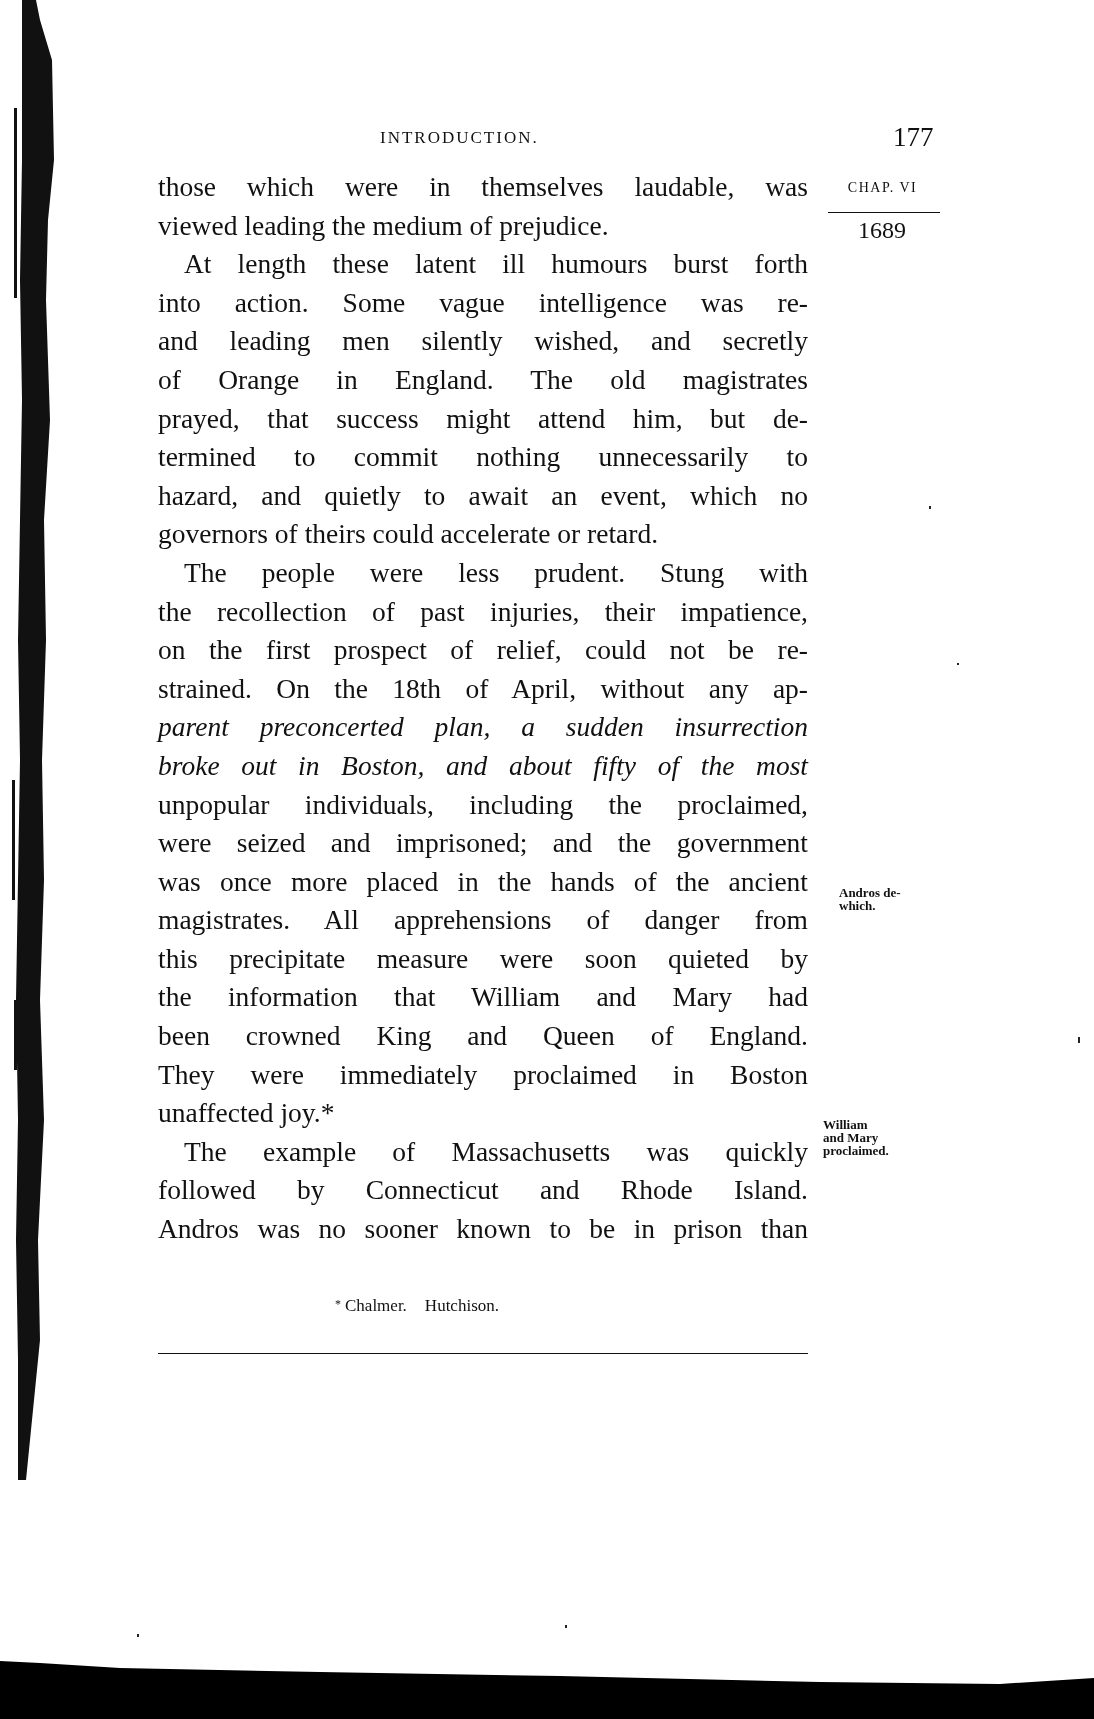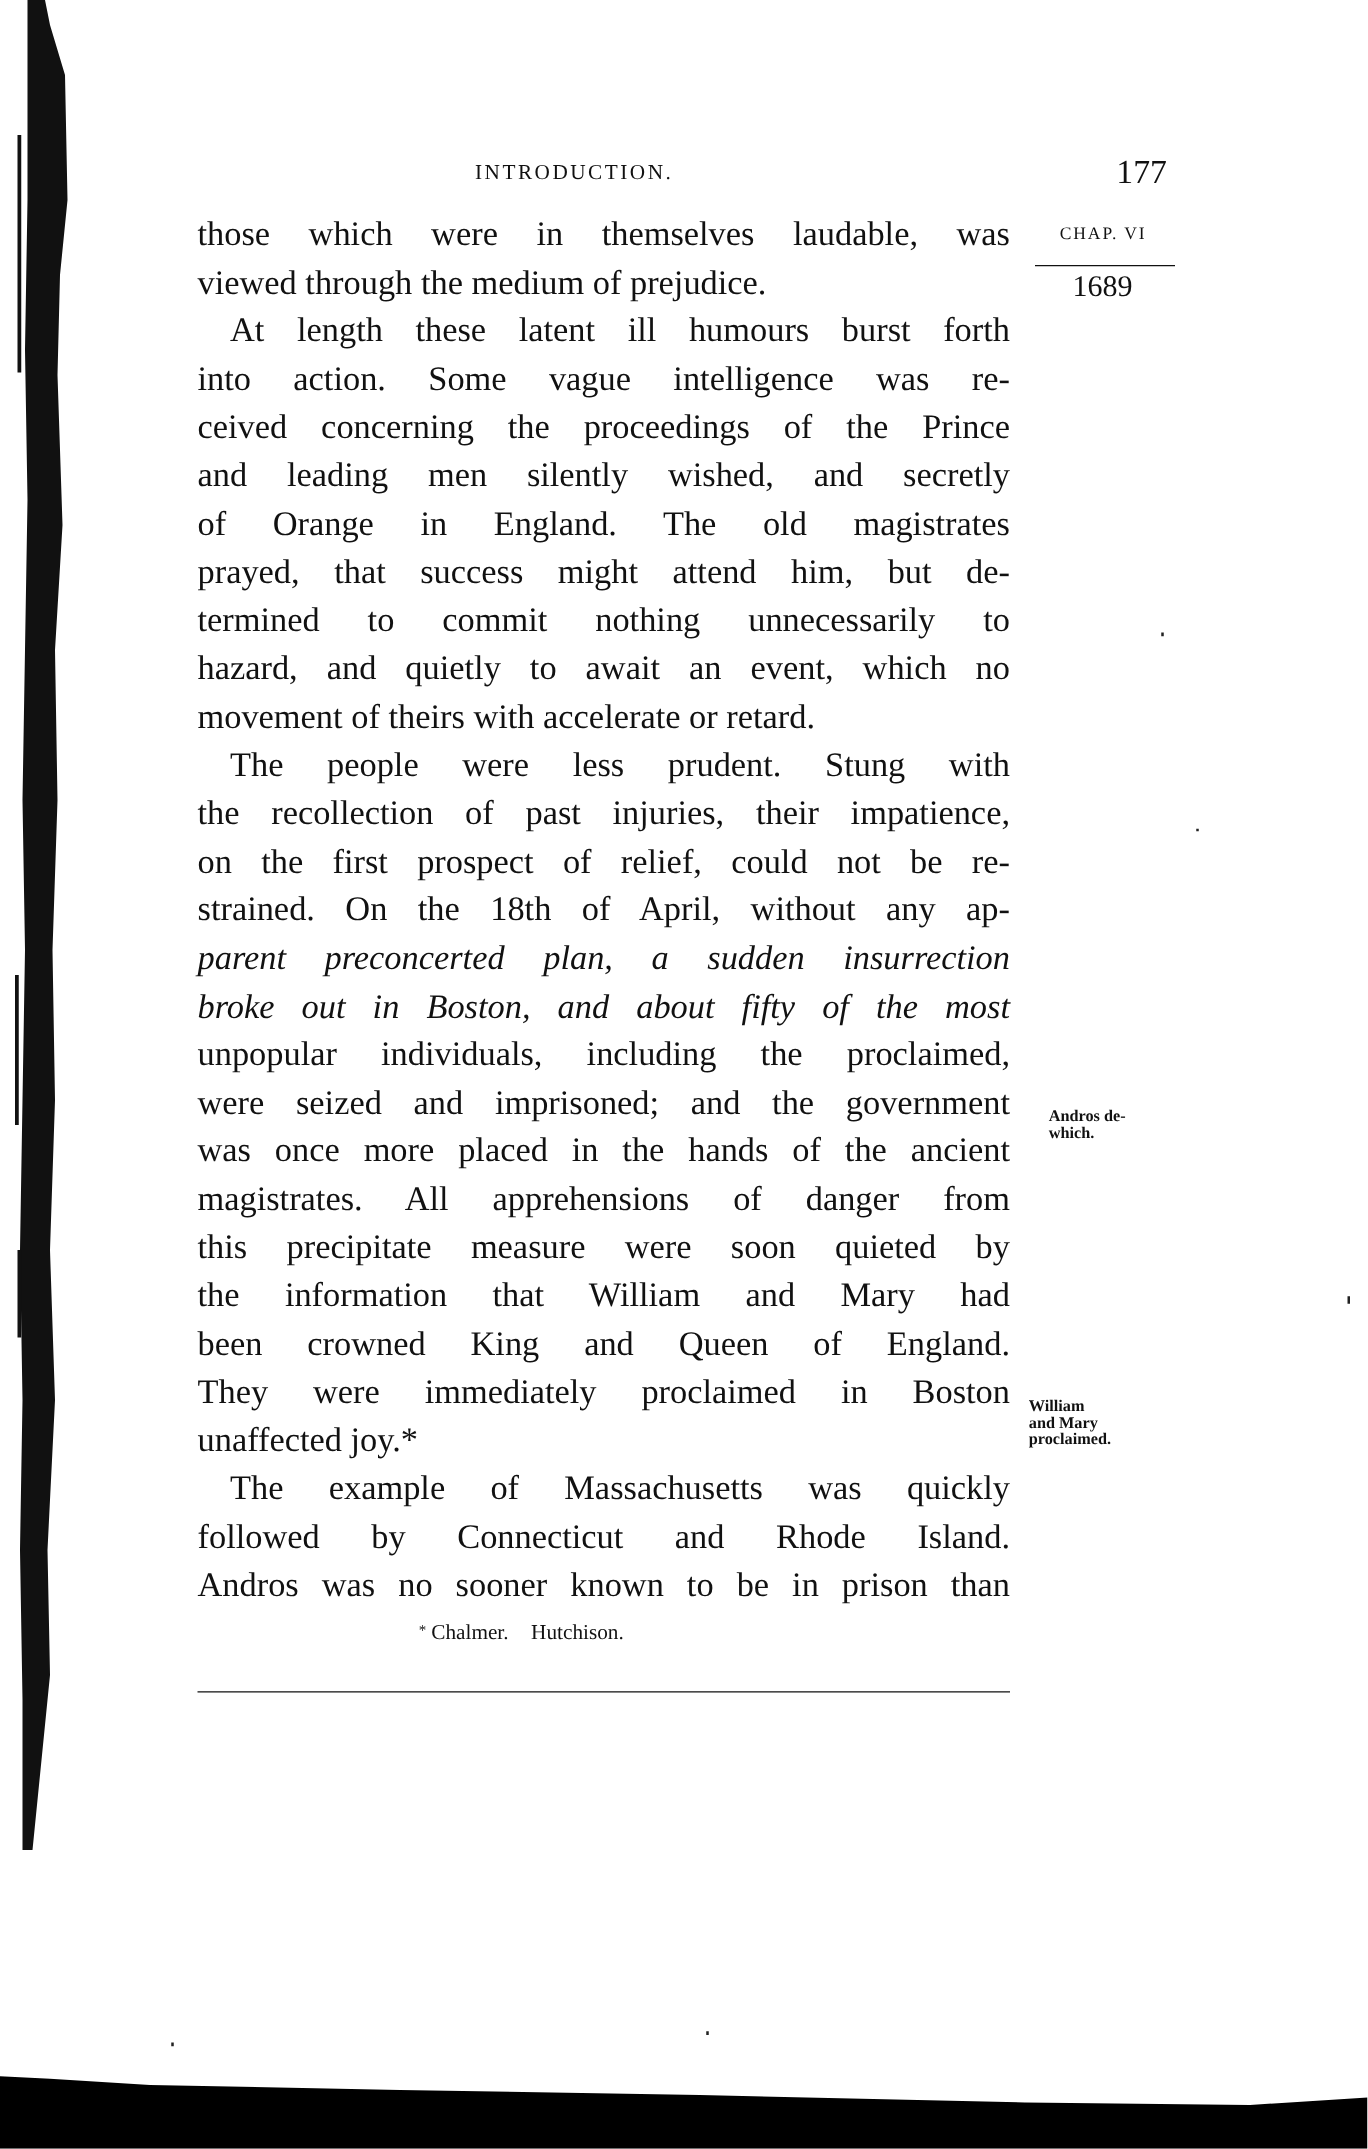--- a/index.html
+++ b/index.html
@@ -86,30 +86,29 @@
   <div>which.</div>
 </div>
 <div class="margin sidenote sidenote2">
   <div>William</div>
   <div>and Mary</div>
   <div>proclaimed.</div>
 </div>
 
 <div class="body-text">
   <span class="line">those which were in themselves laudable, was</span>
-  <span class="line last">viewed through the medium of prejudice.</span>
+  <span class="line last">viewed leading the medium of prejudice.</span>
   <span class="line indent">At length these latent ill humours burst forth</span>
   <span class="line">into action.  Some vague intelligence was re-</span>
-  <span class="line">ceived concerning the proceedings of the Prince</span>
   <span class="line">and leading men silently wished, and secretly</span>
   <span class="line">of Orange in England.  The old magistrates</span>
   <span class="line">prayed, that success might attend him, but de-</span>
   <span class="line">termined to commit nothing unnecessarily to</span>
   <span class="line">hazard, and quietly to await an event, which no</span>
-  <span class="line last">movement of theirs with accelerate or retard.</span>
+  <span class="line last">governors of theirs could accelerate or retard.</span>
   <span class="line indent">The people were less prudent.  Stung with</span>
   <span class="line">the recollection of past injuries, their impatience,</span>
   <span class="line">on the first prospect of relief, could not be re-</span>
   <span class="line">strained.  On the 18th of April, without any ap-</span>
   <span class="line it">parent preconcerted plan, a sudden insurrection</span>
   <span class="line it">broke out in Boston, and about fifty of the most</span>
   <span class="line">unpopular individuals, including the proclaimed,</span>
   <span class="line">were seized and imprisoned; and the government</span>
   <span class="line">was once more placed in the hands of the ancient</span>
   <span class="line">magistrates.  All apprehensions of danger from</span>

